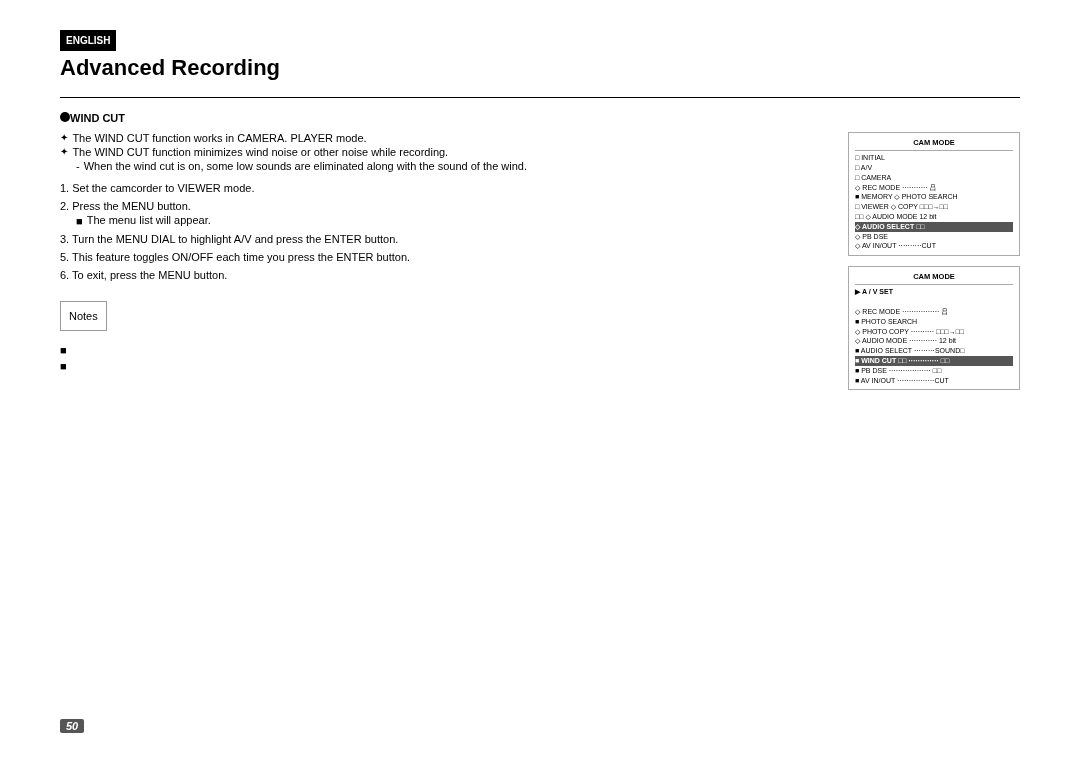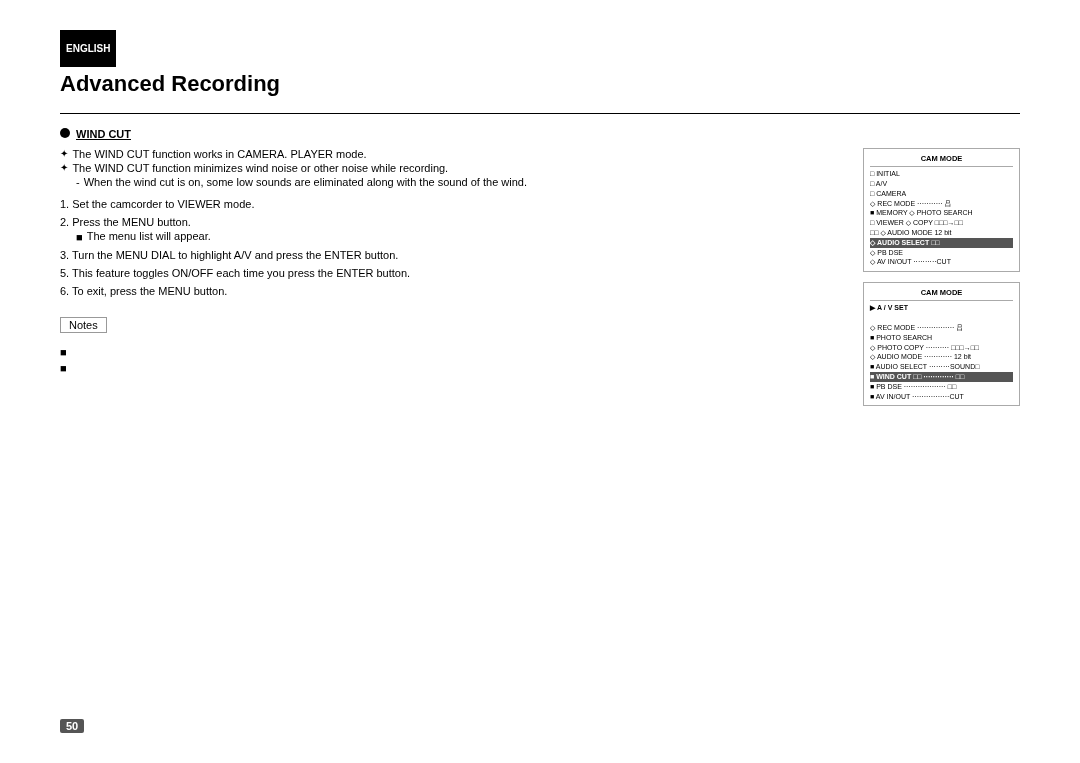--- a/index.html
+++ b/index.html
@@ -11,56 +11,54 @@
       width: 1080px;
       min-height: 763px;
       padding: 30px 60px 30px 60px;
     }
     .english-badge {
       display: inline-block;
       background: #000;
       color: #fff;
       font-weight: bold;
       font-size: 10px;
-      padding: 13px 6px;
+      padding: 5px 6px;
       margin-bottom: 4px;
     }
     .page-title {
       font-size: 22px;
       font-weight: bold;
       border-bottom: 1.5px solid #000;
       padding-bottom: 16px;
       margin-bottom: 14px;
     }
     .section-header {
       display: flex;
       align-items: flex-start;
-      gap: 6px;
       font-weight: bold;
       font-size: 11px;
       margin-bottom: 8px;
-      text-decoration: underline;
     }
     .bullet-circle {
       width: 10px;
       height: 10px;
       background: #000;
       border-radius: 50%;
       display: inline-block;
       flex-shrink: 0;
     }
     .content-area {
       display: flex;
       gap: 20px;
     }
     .left-content {
       flex: 1;
     }
     .right-content {
-      width: 157px;
+      width: 172px;
       flex-shrink: 0;
     }
     .intro-list {
       margin-bottom: 10px;
       padding-left: 0;
     }
     .intro-item {
       display: flex;
       align-items: flex-start;
       gap: 4px;
@@ -96,21 +94,21 @@
       font-size: 11px;
       margin-top: 2px;
     }
     .step-sub .square {
       flex-shrink: 0;
       margin-top: 1px;
     }
     .notes-box {
       border: 1px solid #999;
       display: inline-block;
-      padding: 1px 8px;
+      padding: 8px 8px;
       font-size: 11px;
       margin-top: 14px;
       margin-bottom: 8px;
     }
     .notes-section {
       margin-top: 4px;
     }
     .note-item {
       display: flex;
       align-items: flex-start;
@@ -152,20 +150,21 @@
     .page-number {
       position: fixed;
       bottom: 30px;
       left: 60px;
       font-size: 11px;
       font-weight: bold;
       background: #555;
       color: #fff;
       padding: 1px 6px;
       border-radius: 2px;
+      font-style: italic;
     }
   </style>
 </head>
 <body>
 
 <div>
   <span class="english-badge">ENGLISH</span>
 </div>
 
 <h1 class="page-title">Advanced Recording</h1>

